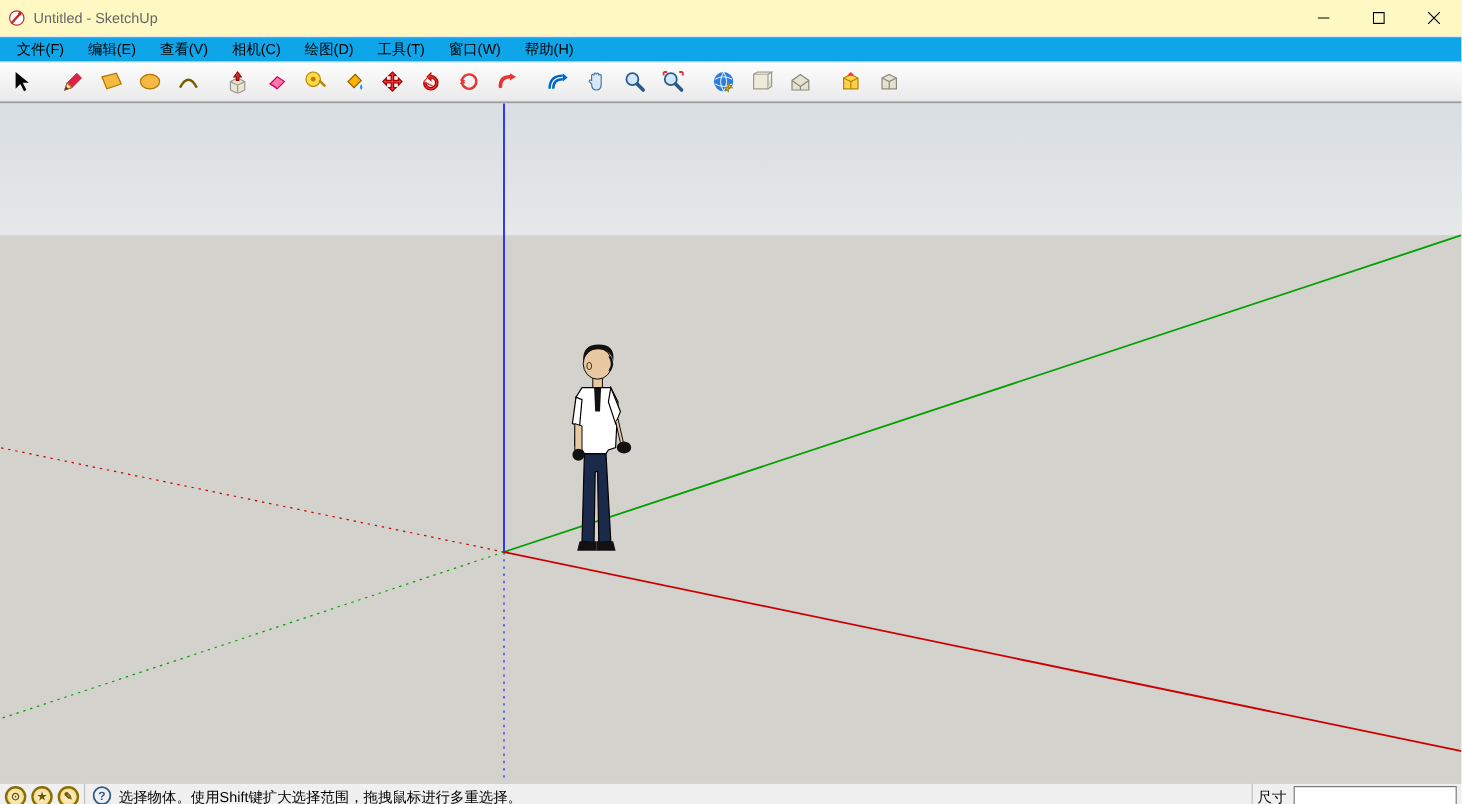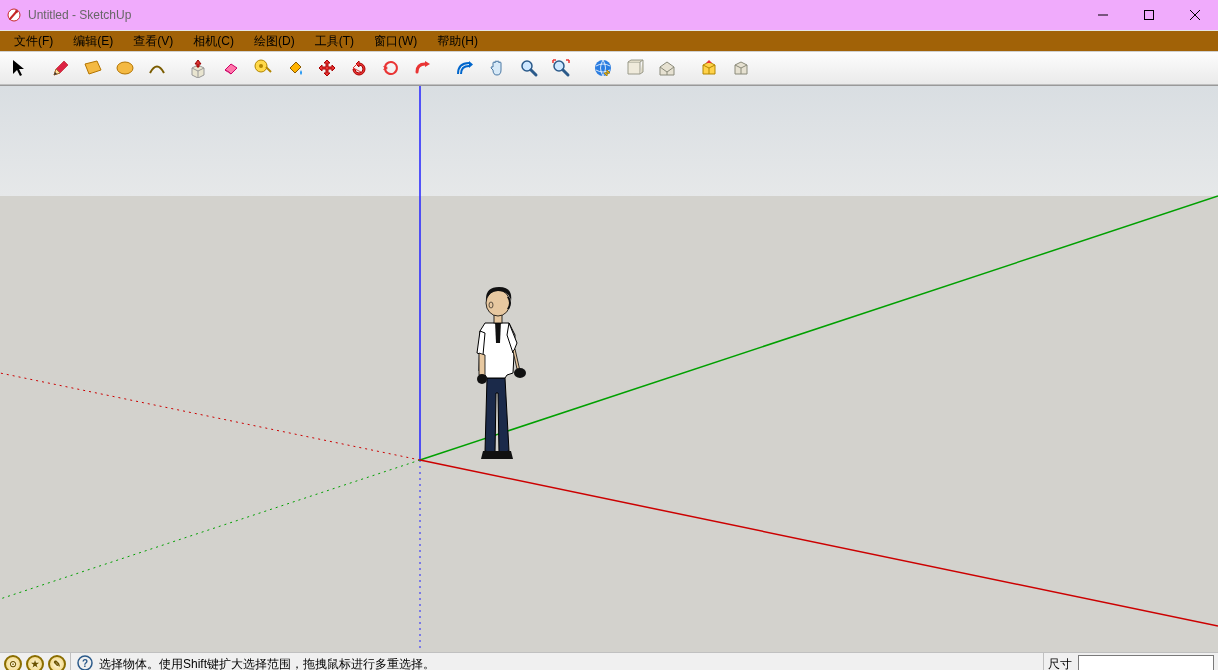--- a/index.html
+++ b/index.html
@@ -12,42 +12,42 @@
     background: #ffffff;
     overflow: hidden;
     user-select: none;
   }
 
   
   .title-bar {
     height: 30px;
     display: flex;
     align-items: center;
-    background: #f0abfc;
+    background: #fef9c3;
     border-bottom: 1px solid #e5e5e5;
   }
   .app-icon {
     width: 16px; height: 16px; margin: 0 6px;
     display: inline-flex; align-items: center; justify-content: center;
   }
   .title-text { color: #666; font-size: 12px; }
   .title-spacer { flex: 1; }
   .win-btn {
     width: 46px; height: 30px;
     display: flex; align-items: center; justify-content: center;
     color: #000;
   }
 
   
   .menu-bar {
     height: 20px;
     display: flex;
     align-items: center;
     padding: 0 4px;
-    background: #a16207;
+    background: #0ea5e9;
     border-bottom: 1px solid #d0d0d0;
   }
   .menu-item {
     padding: 2px 10px;
     color: #000;
   }
 
   
   .toolbar {
     height: 32px;

